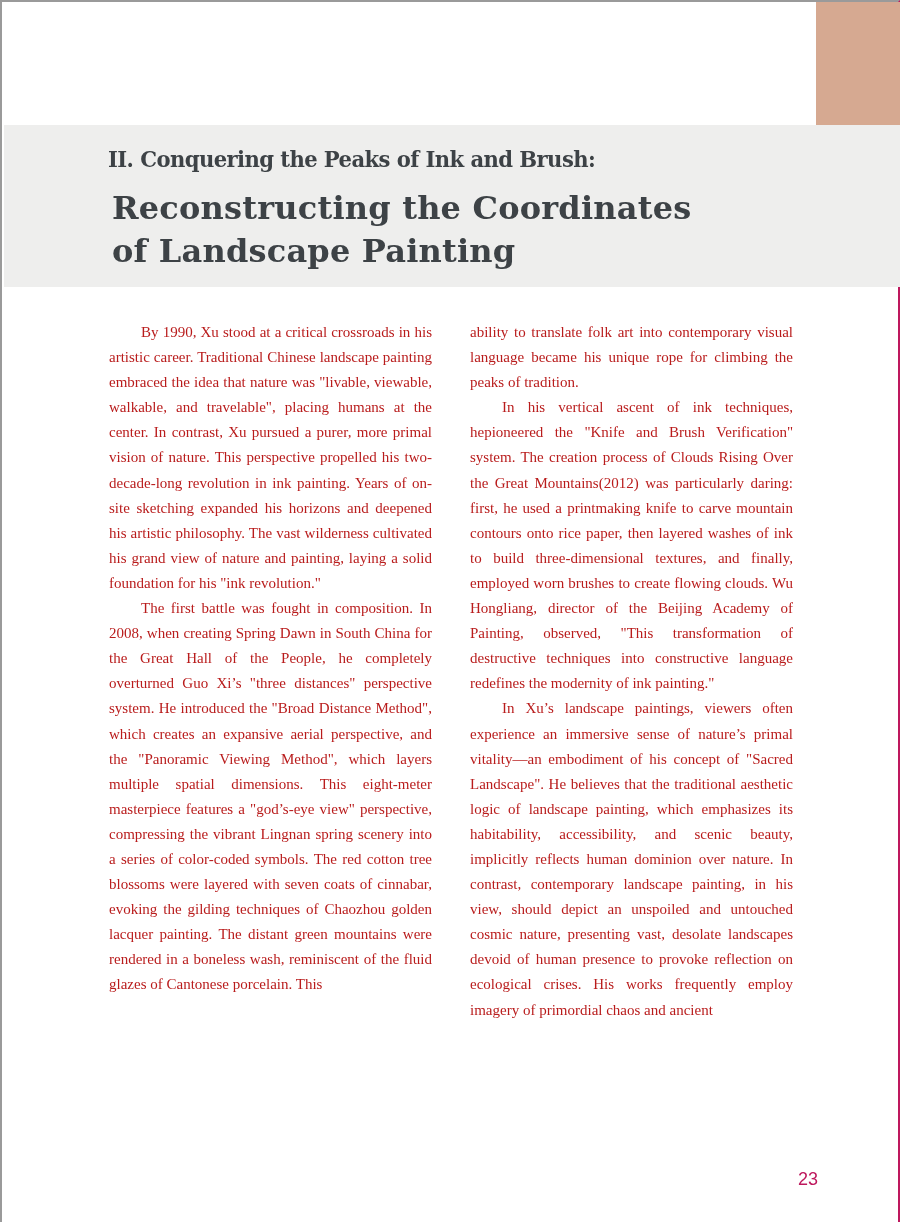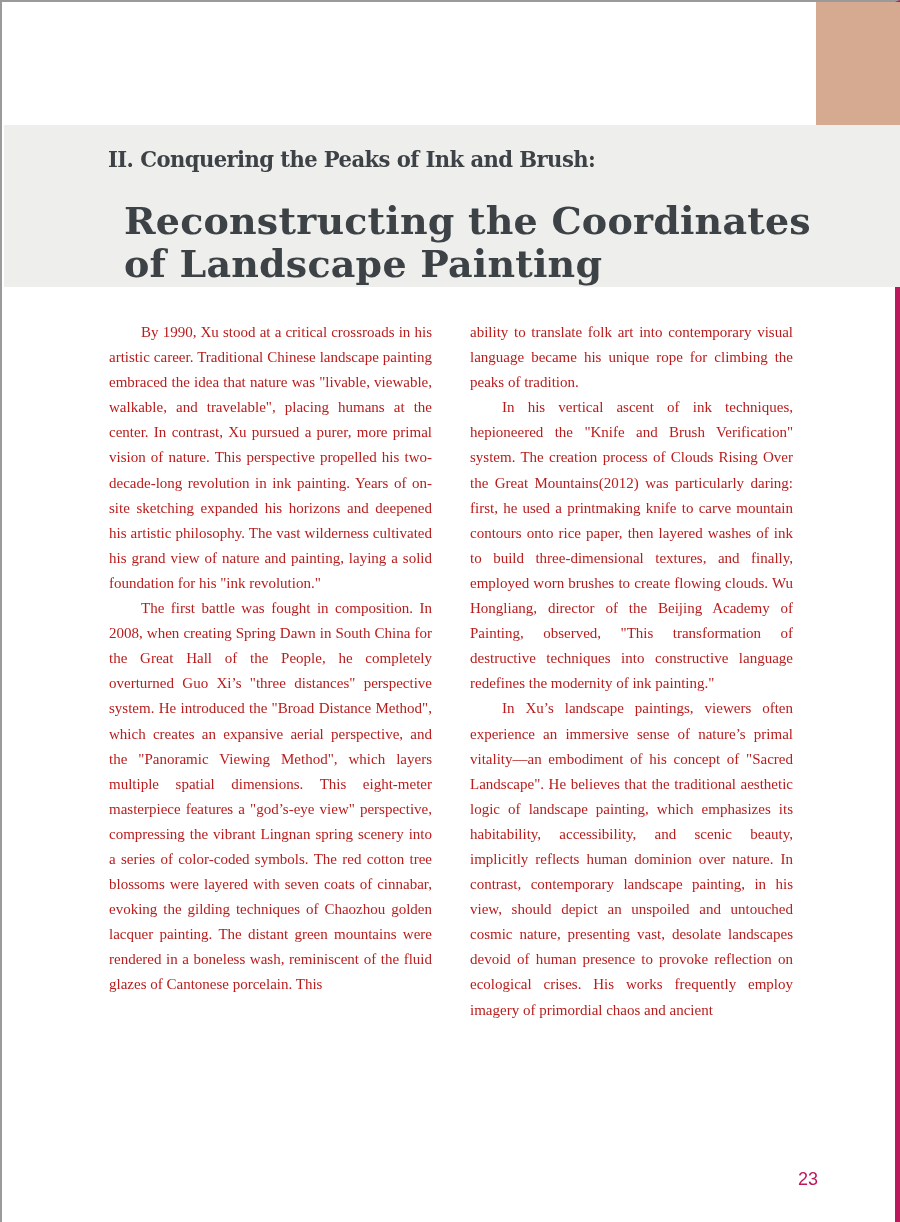--- a/index.html
+++ b/index.html
@@ -10,21 +10,21 @@
     position: relative;
     overflow: hidden;
   }
   .page {
     position: absolute;
     left: 0; top: 0;
     width: 900px; height: 1222px;
     box-sizing: border-box;
     border-left: 2px solid #9a9a9a;
     border-top: 2px solid #9a9a9a;
-    border-right: 5px solid #be185d;
+    border-right: 2px solid #be185d;
     background: #ffffff;
   }
   .accent-block {
     position: absolute;
     left: 814px; top: 0;
     width: 86px; height: 123px;
     background: #d6a991;
   }
   .title-band {
     position: absolute;
@@ -42,24 +42,24 @@
     letter-spacing: -0.6px;
     color: #3d4246;
     line-height: 32px;
     white-space: nowrap;
     transform: scaleX(0.96);
     transform-origin: left center;
   }
   .section-title {
     position: absolute;
     left: 106px; top: 181px;
-    margin: 16px;
+    margin: 4px;
     font-family: "DejaVu Serif", serif;
     font-weight: bold;
-    font-size: 38px;
+    font-size: 32px;
     color: #3d4246;
     line-height: 43px;
     letter-spacing: 0.2px;
     white-space: nowrap;
   }
   .section-title span { display: block; }
   .column {
     position: absolute;
     top: 318px;
     width: 323px;

